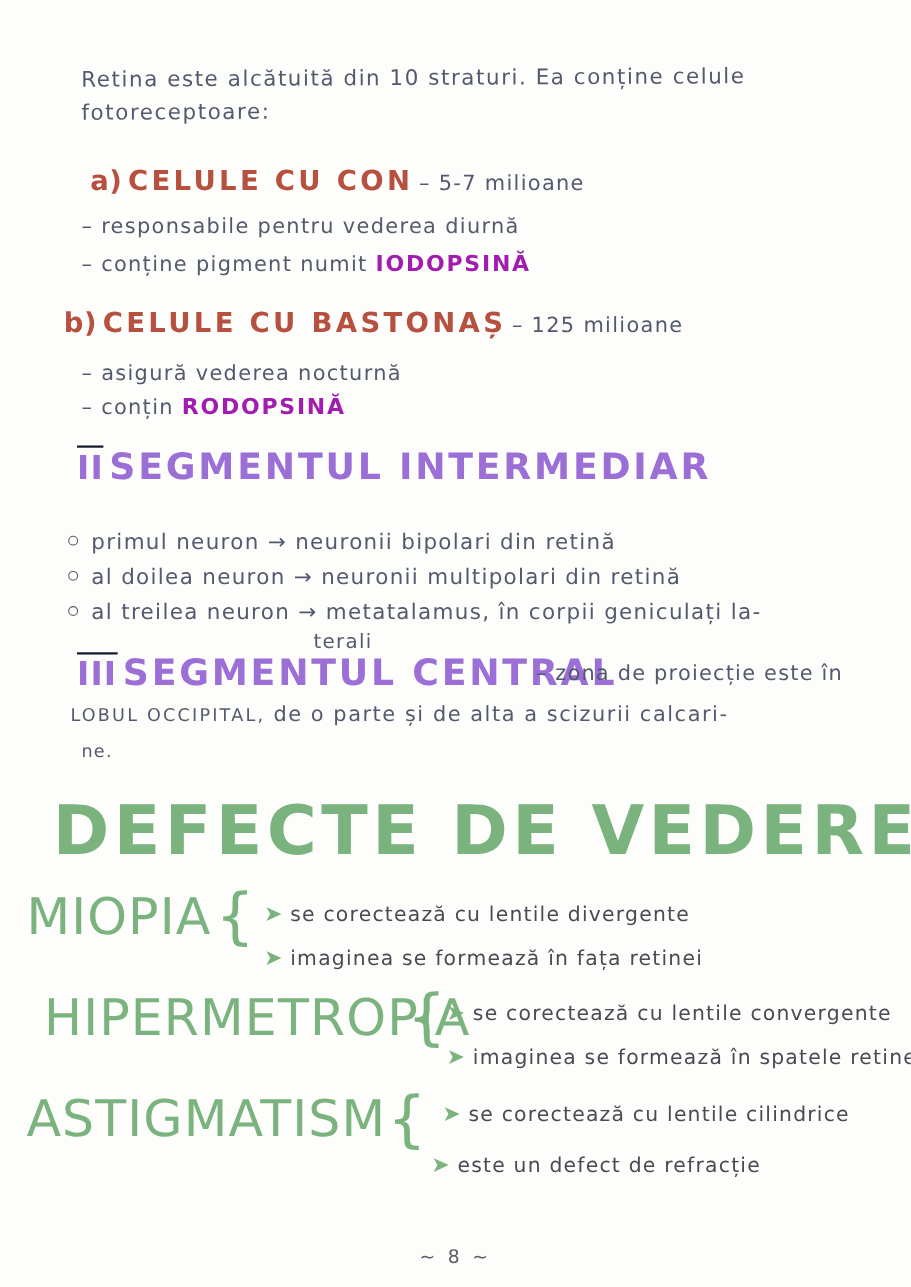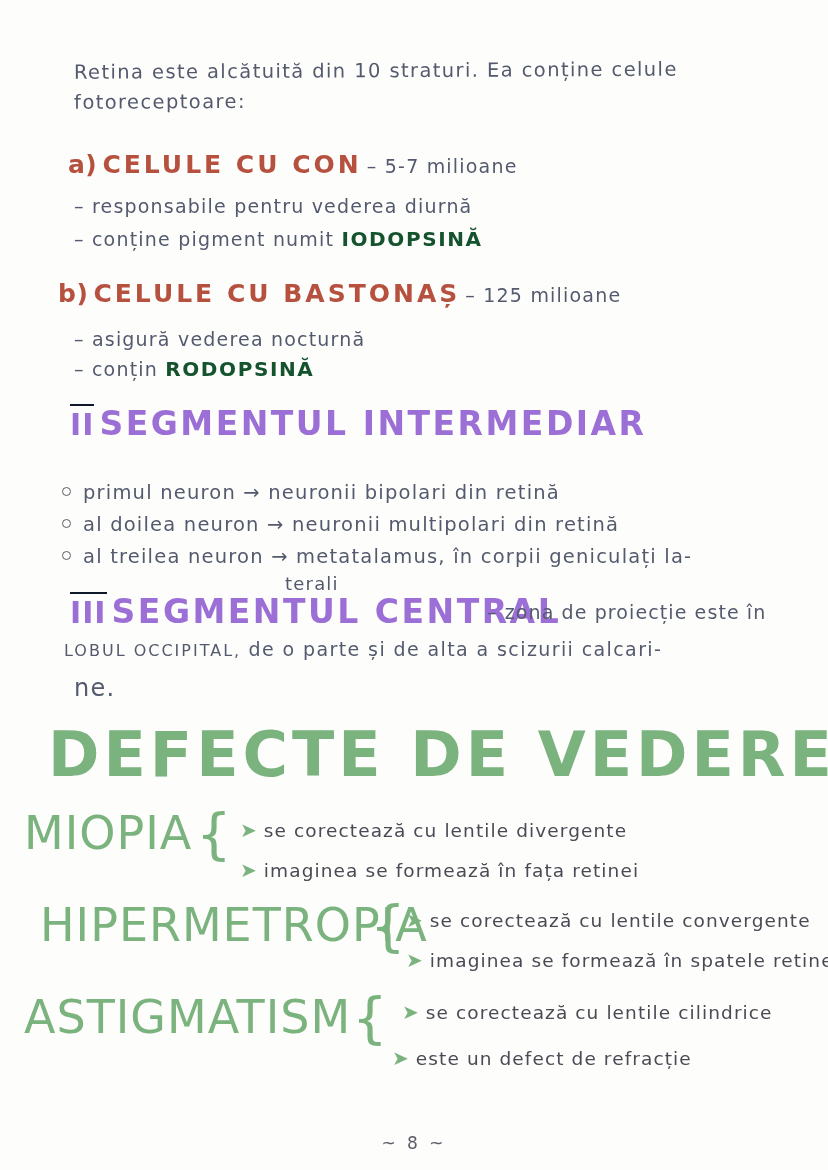--- a/index.html
+++ b/index.html
@@ -63,24 +63,24 @@
   .bullet-line {
     position: absolute;
     font-size: 19px;
     letter-spacing: 1.2px;
     white-space: nowrap;
   }
   .strong-term {
     font-weight: 700;
     letter-spacing: 1.6px;
     font-size: 20px;
-    color: #14532d;
-  }
-
-  #a-head  { left: 68px;  top: 150px; }
+    color: #a21caf;
+  }
+
+  #a-head  { left: 82px;  top: 150px; }
   #a-l1    { left: 74px;  top: 194px; }
   #a-l2    { left: 74px;  top: 226px; }
   #b-head  { left: 58px;  top: 279px; }
   #b-l1    { left: 74px;  top: 327px; }
   #b-l2    { left: 74px;  top: 356px; }
 
   
   .roman-head {
     position: absolute;
     white-space: nowrap;
@@ -125,21 +125,21 @@
     vertical-align: 3px;
   }
   #d1 { left: 62px; top: 480px; }
   #d2 { left: 62px; top: 512px; }
   #d3 { left: 62px; top: 544px; }
   #d3b{ left: 285px; top: 572px; font-size: 18px; }
 
   
   #iii-l2 { position:absolute; left: 64px; top: 637px; font-size: 19px; letter-spacing: 1.4px; white-space: nowrap; }
   #iii-l2 .caps { letter-spacing: 2px; font-size: 16px; }
-  #iii-l3 { position:absolute; left: 74px; top: 672px; font-size: 24px; letter-spacing: 1.2px; }
+  #iii-l3 { position:absolute; left: 74px; top: 672px; font-size: 16px; letter-spacing: 1.2px; }
 
   
   #defects-title {
     position: absolute;
     left: 48px;
     top: 718px;
     font-size: 62px;
     font-weight: 600;
     letter-spacing: 4px;
     color: #7bb37e;

